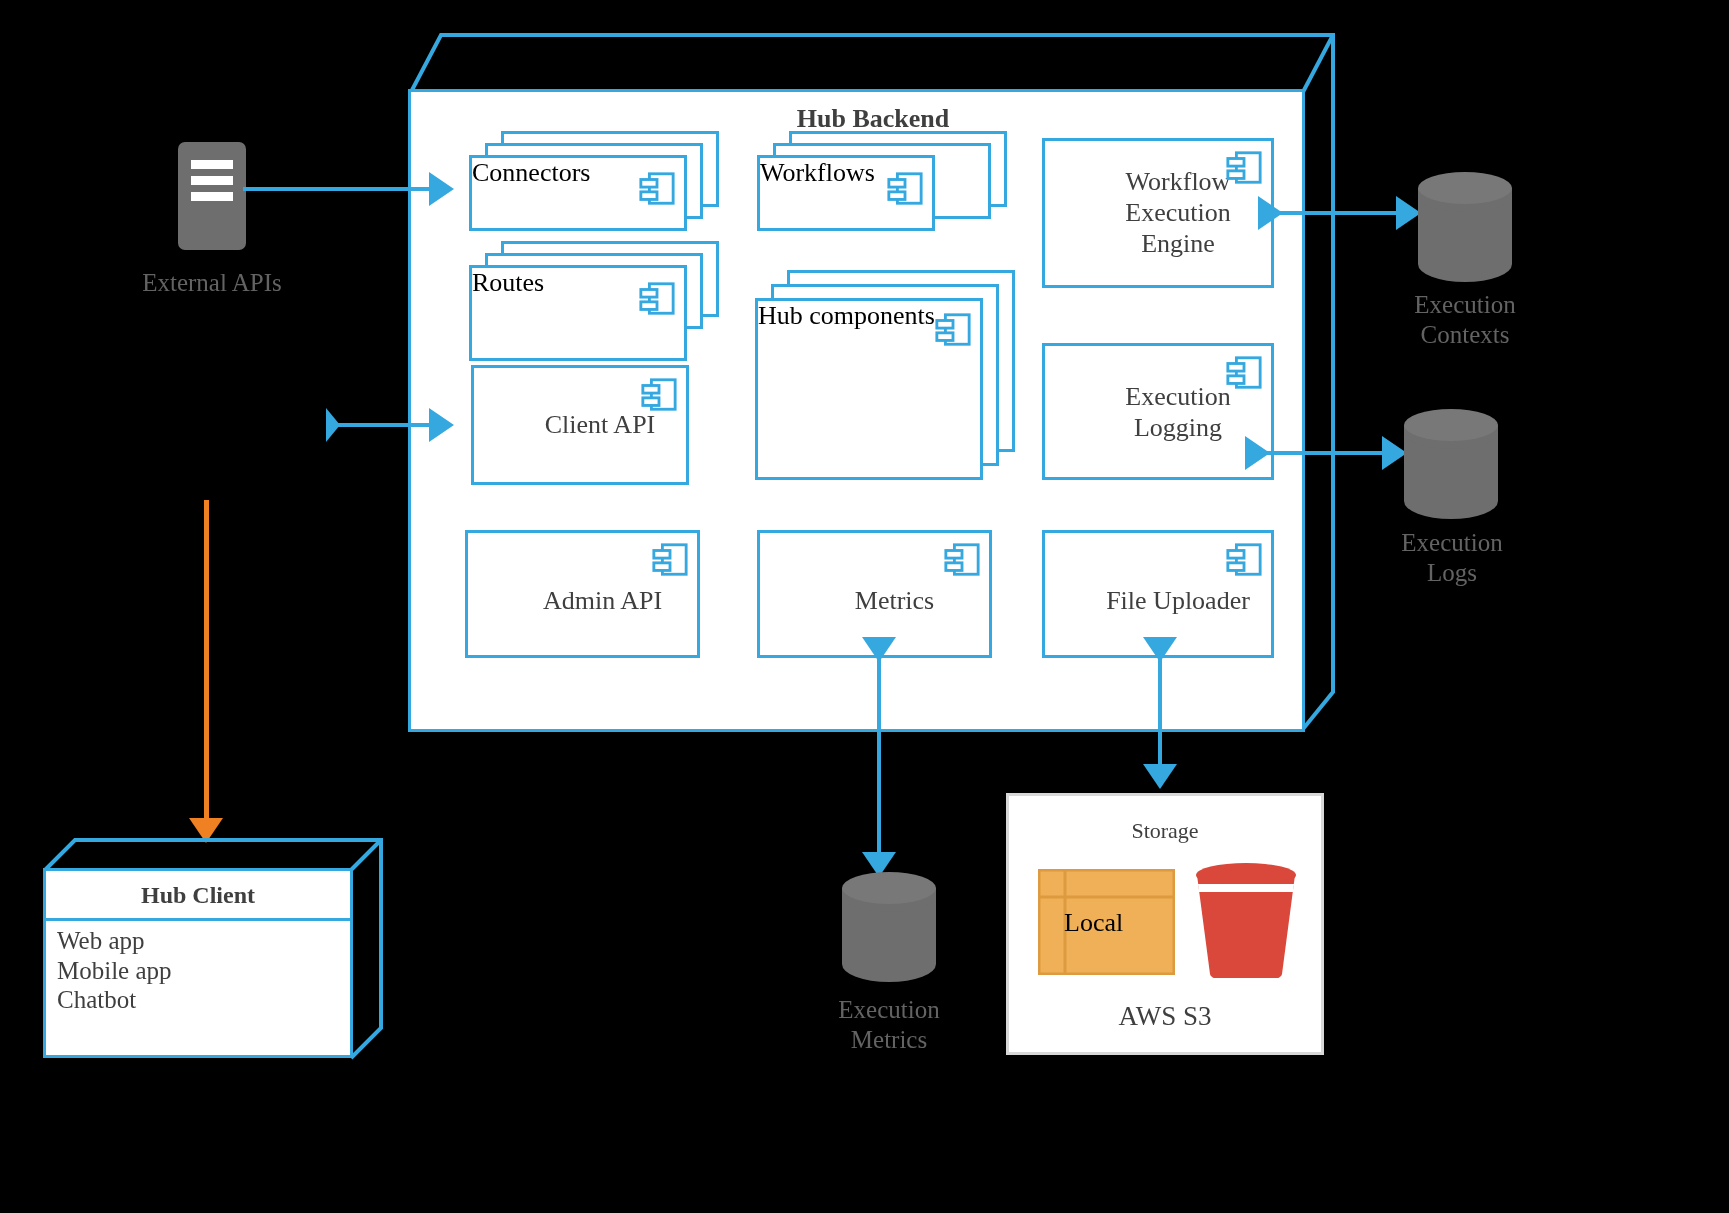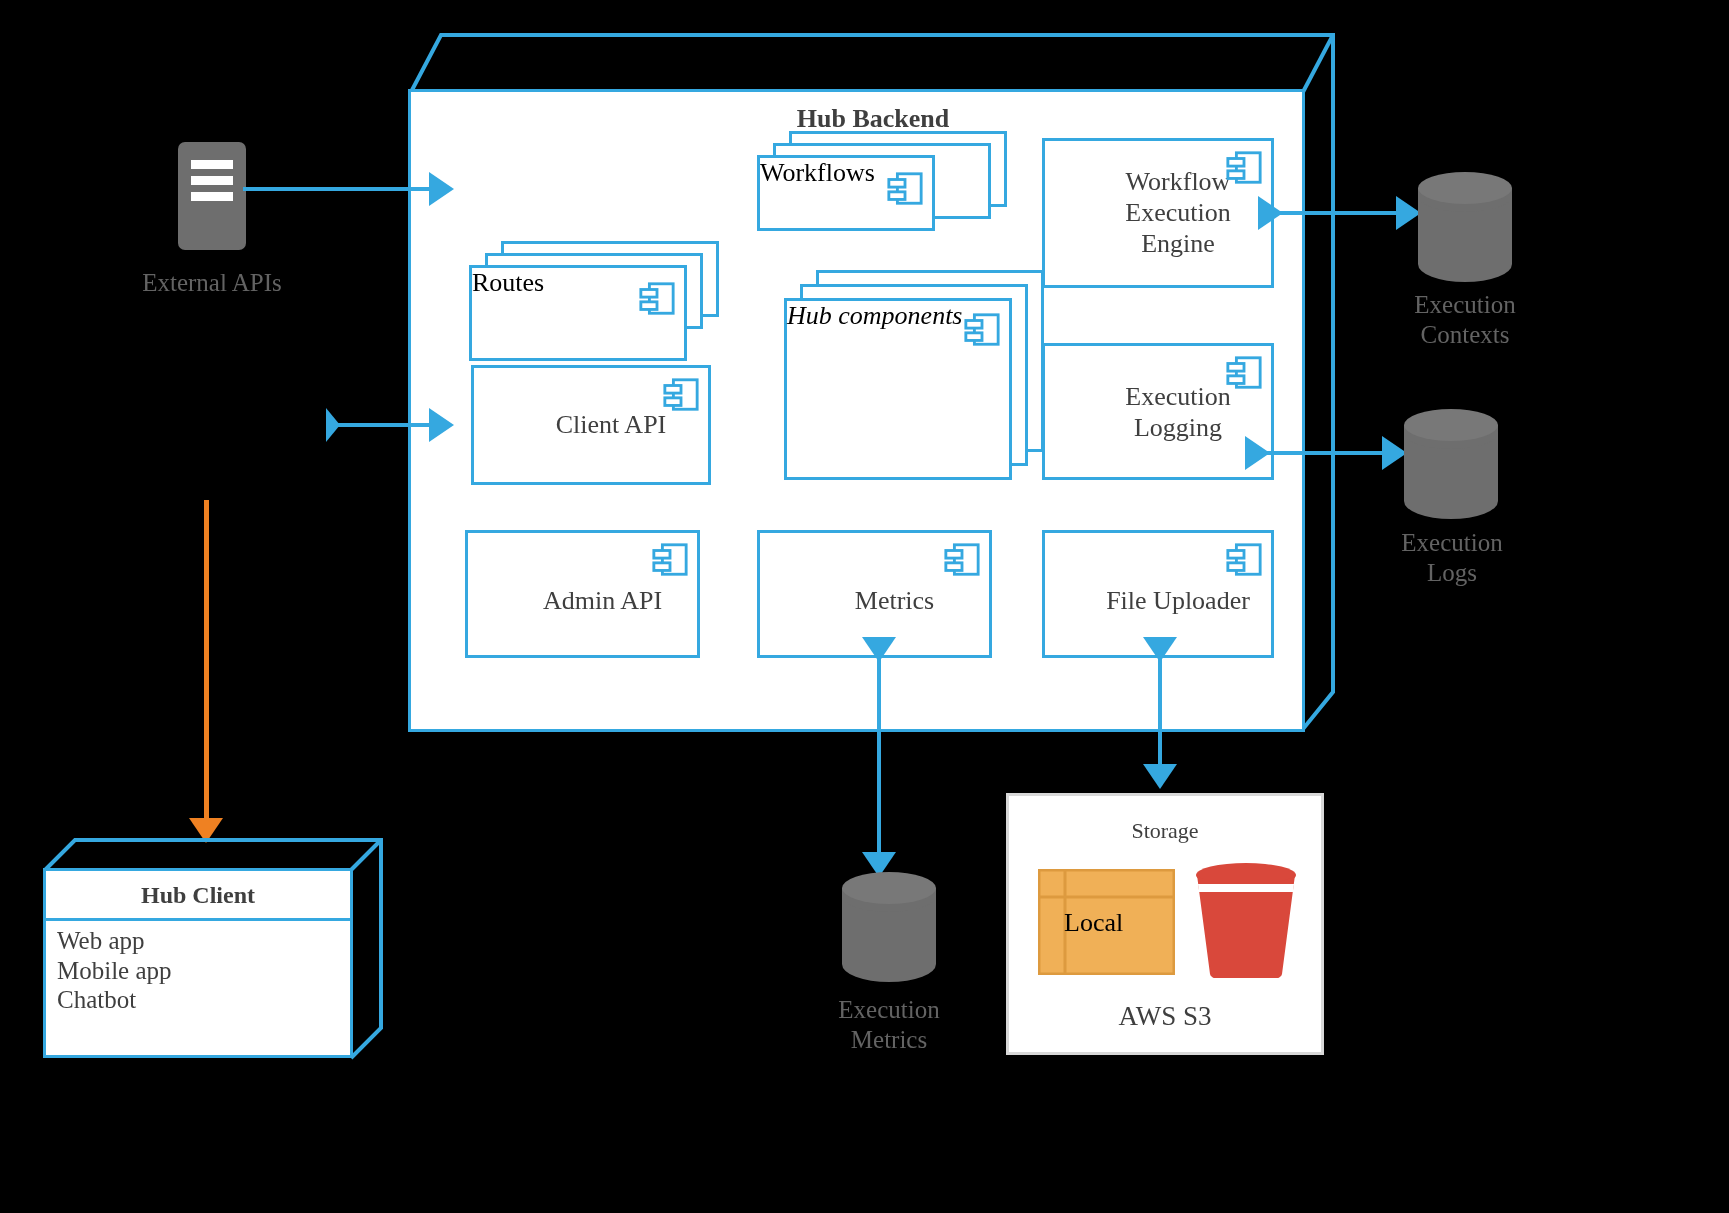--- a/index.html
+++ b/index.html
@@ -158,20 +158,32 @@
 
     <svg class="abs" width="930" height="700" style="left:0; top:0; overflow:visible;">
       <polyline points="3,60 33,3 925,3 925,660 895,697" fill="none" stroke="#35a8e0" stroke-width="4"></polyline>
       <line x1="895" y1="697" x2="3" y2="697" stroke="#35a8e0" stroke-width="4"></line>
       <line x1="925" y1="3" x2="895" y2="60" stroke="#35a8e0" stroke-width="4"></line>
     </svg>
     <div class="face" style="left:0px; top:57px; width:897px; height:643px;"></div>
     <div class="title" style="top:72px; font-size:26px;">Hub Backend</div>
   </div>
 
+  <div class="stack" style="left:469px; top:131px; width:250px; height:100px;">
+    <div class="layer" style="left:32px; top:0;   width:218px; height:76px;"></div>
+    <div class="layer" style="left:16px; top:12px; width:218px; height:76px;"></div>
+    <div class="layer" style="left:0;    top:24px; width:218px; height:76px;">
+      <div class="ctext" style="font-size:26px; padding-right:46px;">Connectors</div>
+      <svg class="uml-glyph" style="right:8px; top:12px;" viewBox="0 0 40 40">
+        <rect x="12" y="4" width="25" height="31" fill="#ffffff" stroke="#35a8e0" stroke-width="3"></rect>
+        <rect x="3" y="10" width="17" height="8" fill="#ffffff" stroke="#35a8e0" stroke-width="3"></rect>
+        <rect x="3" y="23" width="17" height="8" fill="#ffffff" stroke="#35a8e0" stroke-width="3"></rect>
+      </svg>
+    </div>
+  </div>
 
   <div class="stack" style="left:757px; top:131px; width:250px; height:100px;">
     <div class="layer" style="left:32px; top:0;   width:218px; height:76px;"></div>
     <div class="layer" style="left:16px; top:12px; width:218px; height:76px;"></div>
     <div class="layer" style="left:0;    top:24px; width:178px; height:76px;">
       <div class="ctext" style="font-size:26px; padding-right:46px;">Workflows</div>
       <svg class="uml-glyph" style="right:8px; top:12px;" viewBox="0 0 40 40">
         <rect x="12" y="4" width="25" height="31" fill="#ffffff" stroke="#35a8e0" stroke-width="3"></rect>
         <rect x="3" y="10" width="17" height="8" fill="#ffffff" stroke="#35a8e0" stroke-width="3"></rect>
         <rect x="3" y="23" width="17" height="8" fill="#ffffff" stroke="#35a8e0" stroke-width="3"></rect>
@@ -195,21 +207,21 @@
     <div class="layer" style="left:0;    top:24px; width:218px; height:96px;">
       <div class="ctext" style="font-size:26px; padding-right:46px;">Routes</div>
       <svg class="uml-glyph" style="right:8px; top:12px;" viewBox="0 0 40 40">
         <rect x="12" y="4" width="25" height="31" fill="#ffffff" stroke="#35a8e0" stroke-width="3"></rect>
         <rect x="3" y="10" width="17" height="8" fill="#ffffff" stroke="#35a8e0" stroke-width="3"></rect>
         <rect x="3" y="23" width="17" height="8" fill="#ffffff" stroke="#35a8e0" stroke-width="3"></rect>
       </svg>
     </div>
   </div>
 
-  <div class="stack" style="left:784px; top:270px; width:260px; height:152px;font-style:italic;">
+  <div class="stack" style="left:755px; top:270px; width:260px; height:152px;">
     <div class="layer" style="left:32px; top:0;   width:228px; height:182px;"></div>
     <div class="layer" style="left:16px; top:14px; width:228px; height:182px;"></div>
     <div class="layer" style="left:0;    top:28px; width:228px; height:182px;">
       <div class="ctext" style="font-size:26px; top:46%;">Hub components</div>
       <svg class="uml-glyph" style="right:8px; top:10px;" viewBox="0 0 40 40">
         <rect x="12" y="4" width="25" height="31" fill="#ffffff" stroke="#35a8e0" stroke-width="3"></rect>
         <rect x="3" y="10" width="17" height="8" fill="#ffffff" stroke="#35a8e0" stroke-width="3"></rect>
         <rect x="3" y="23" width="17" height="8" fill="#ffffff" stroke="#35a8e0" stroke-width="3"></rect>
       </svg>
     </div>
@@ -218,21 +230,21 @@
   <div class="comp" style="left:1042px; top:343px; width:232px; height:137px;">
     <div class="ctext" style="font-size:26px;">Execution
 Logging</div>
     <svg class="uml-glyph" style="right:8px; top:8px;" viewBox="0 0 40 40">
       <rect x="12" y="4" width="25" height="31" fill="#ffffff" stroke="#35a8e0" stroke-width="3"></rect>
       <rect x="3" y="10" width="17" height="8" fill="#ffffff" stroke="#35a8e0" stroke-width="3"></rect>
       <rect x="3" y="23" width="17" height="8" fill="#ffffff" stroke="#35a8e0" stroke-width="3"></rect>
     </svg>
   </div>
 
-  <div class="comp" style="left:471px; top:365px; width:240px; height:120px;padding-left:36px;">
+  <div class="comp" style="left:471px; top:365px; width:218px; height:120px;padding-left:36px;">
     <div class="ctext" style="font-size:26px;">Client API</div>
     <svg class="uml-glyph" style="right:8px; top:8px;" viewBox="0 0 40 40">
       <rect x="12" y="4" width="25" height="31" fill="#ffffff" stroke="#35a8e0" stroke-width="3"></rect>
       <rect x="3" y="10" width="17" height="8" fill="#ffffff" stroke="#35a8e0" stroke-width="3"></rect>
       <rect x="3" y="23" width="17" height="8" fill="#ffffff" stroke="#35a8e0" stroke-width="3"></rect>
     </svg>
   </div>
 
   <div class="comp" style="left:465px; top:530px; width:235px; height:128px;">
     <div class="ctext" style="font-size:26px; top:56%;">Admin API</div>

